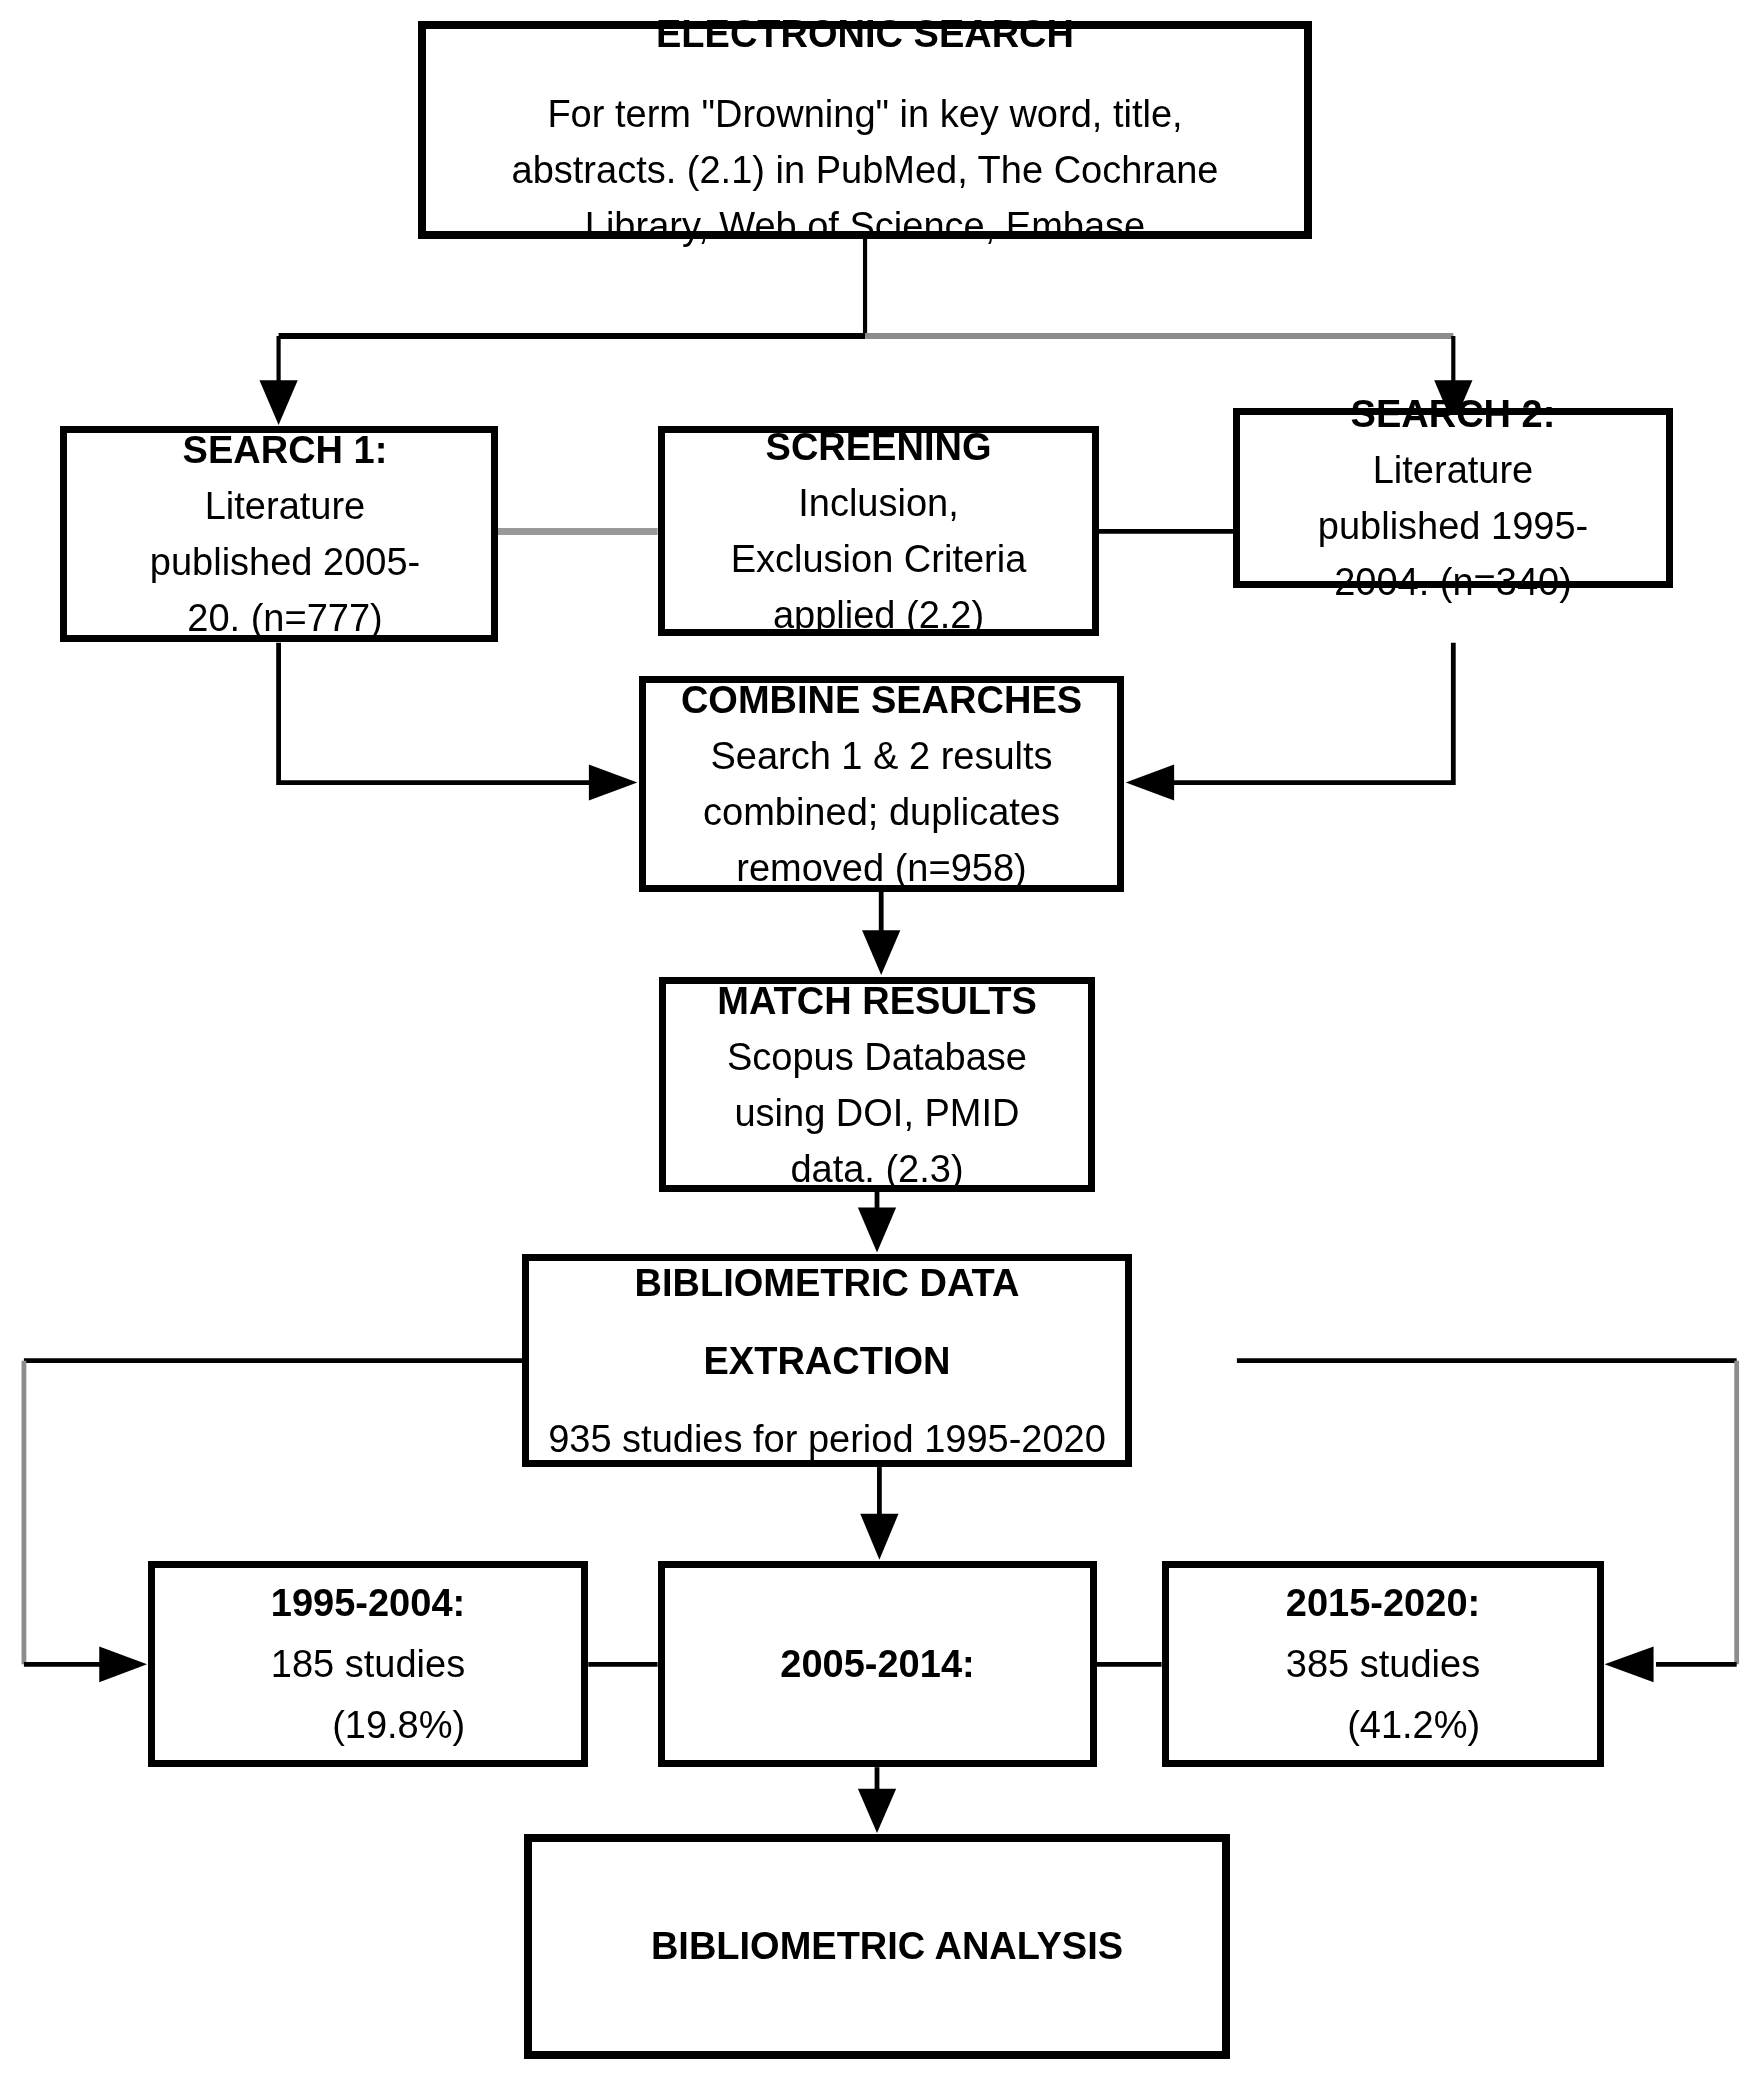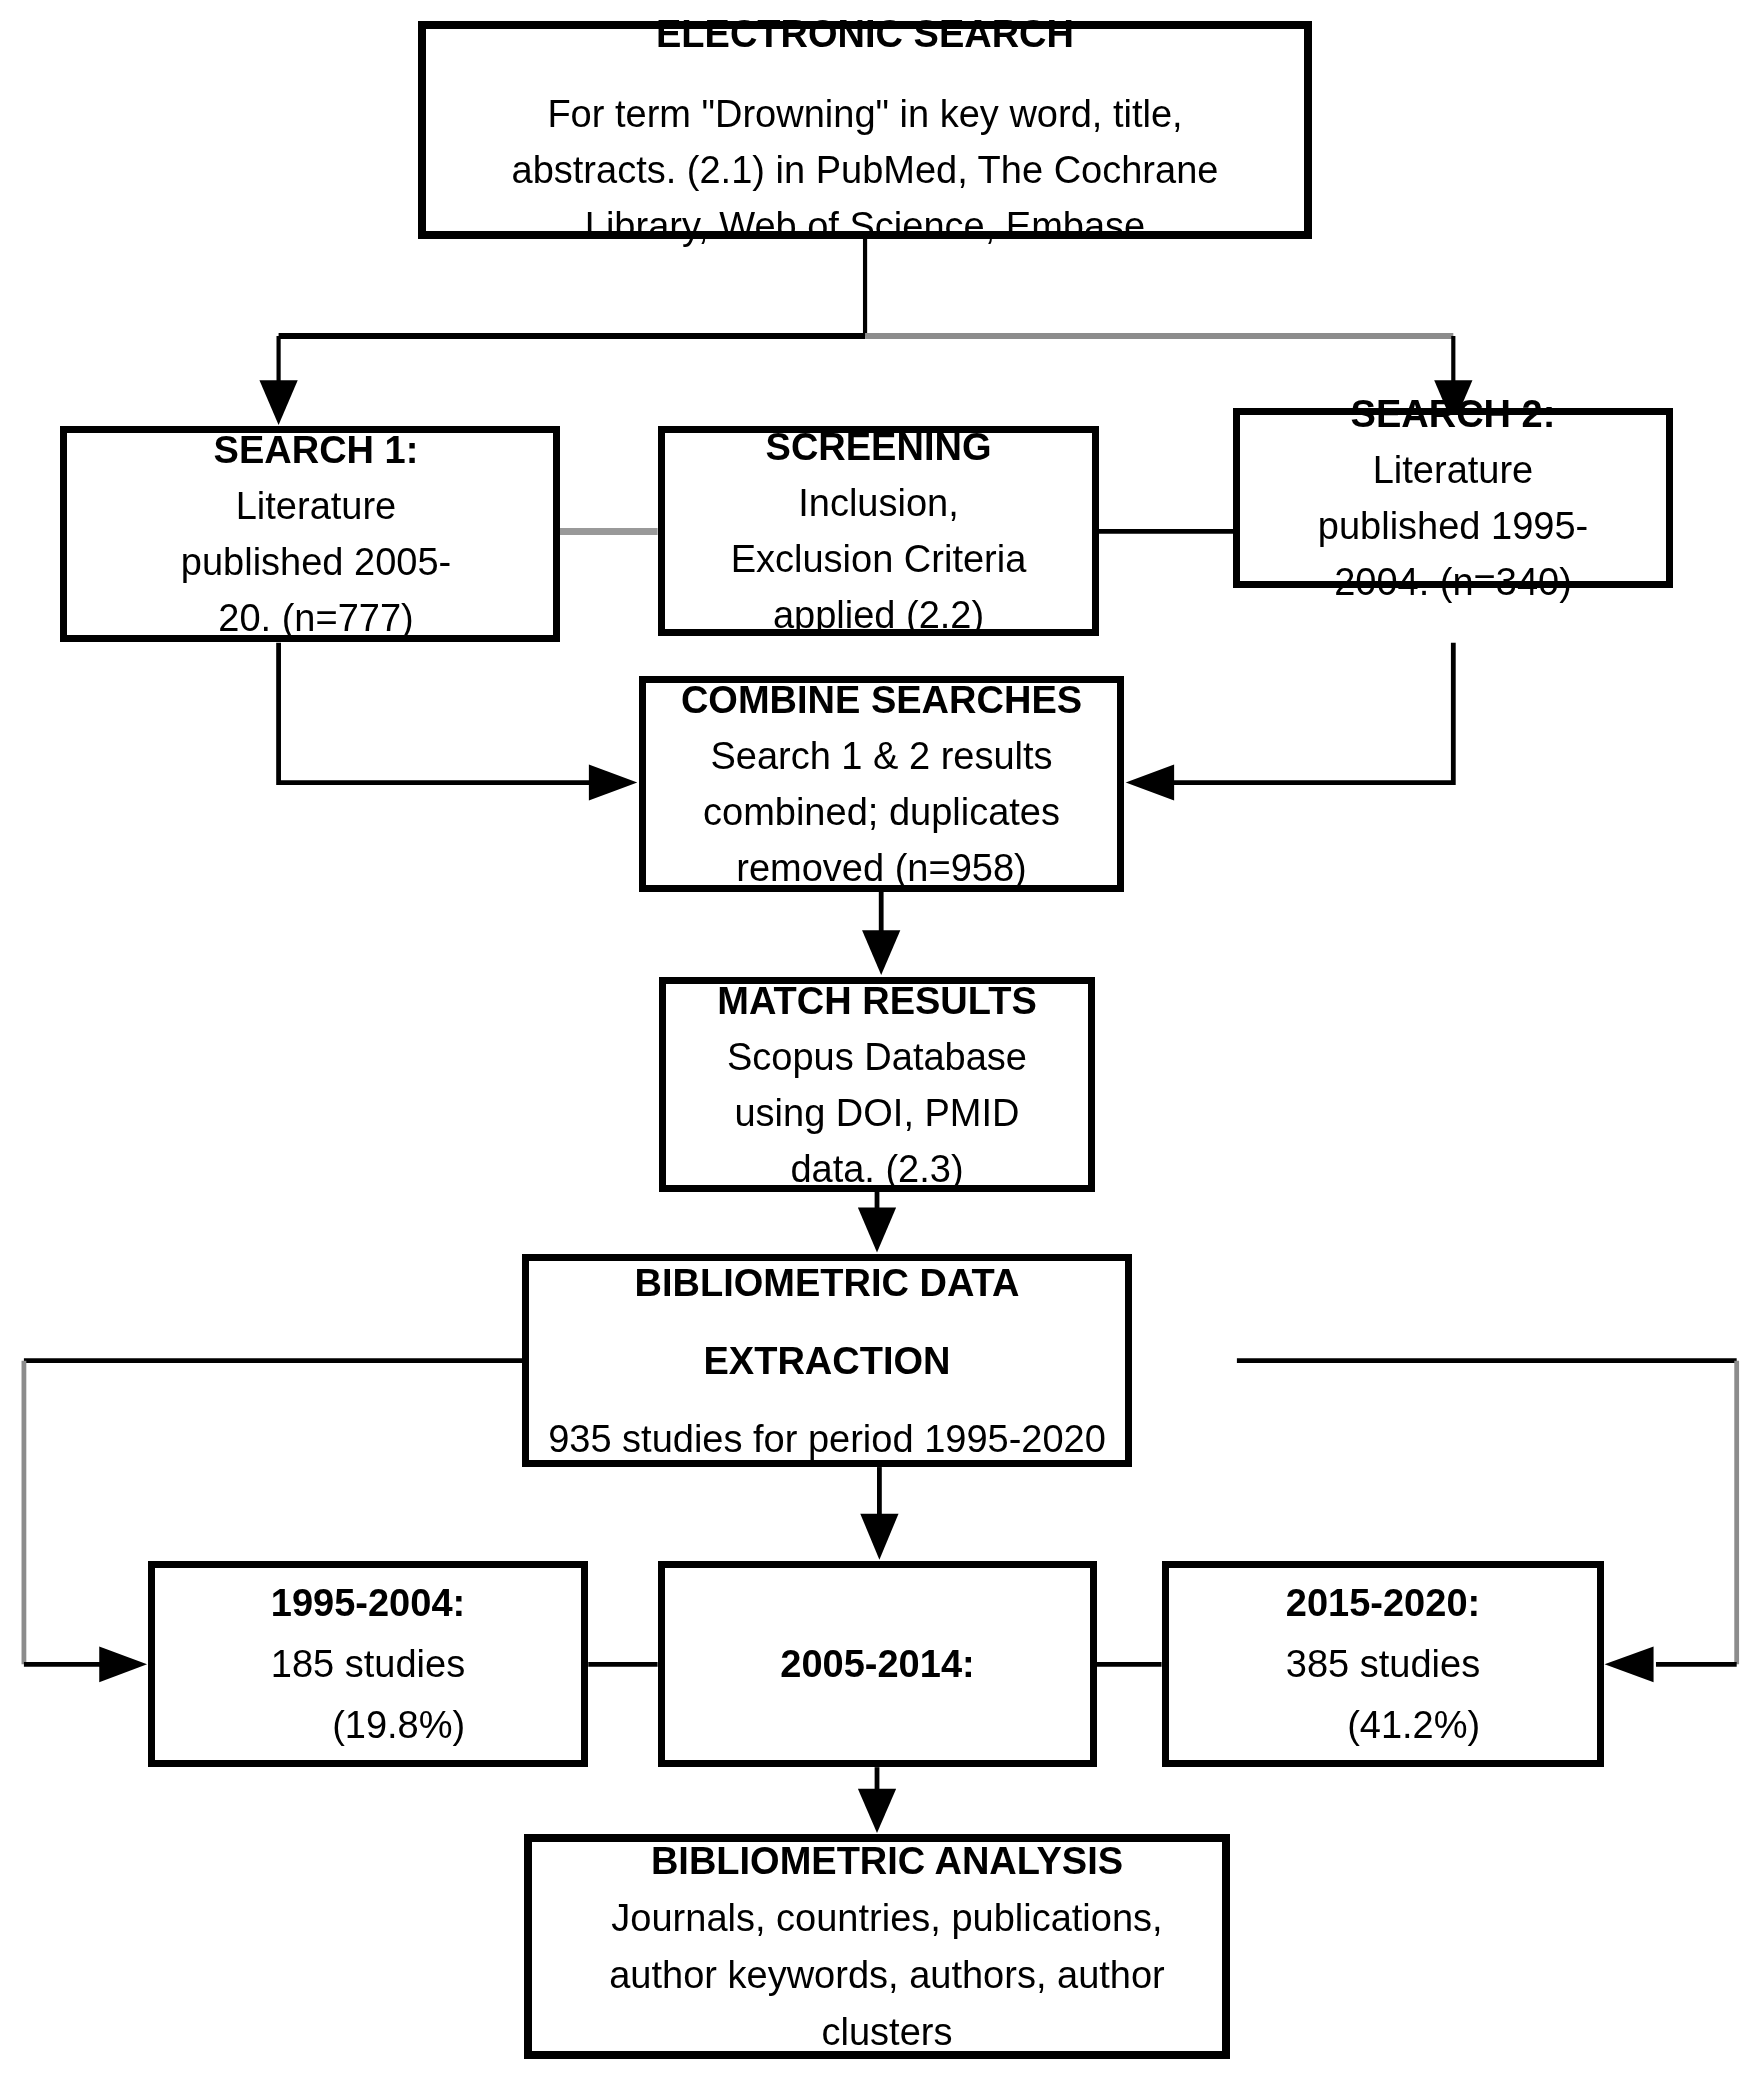--- a/index.html
+++ b/index.html
@@ -96,21 +96,21 @@
     <polygon points="1435,2992 1499,2992 1467,3066" fill="#000000"></polygon>
   </svg>
 
   <div class="box" style="left:418px; top:21px; width:894px; height:218px; border-width:8.4px;gap:24px;">
     <div class="box-title">ELECTRONIC SEARCH</div>
     <div class="box-body">For term "Drowning" in key word, title,
 abstracts. (2.1) in PubMed, The Cochrane
 Library, Web of Science, Embase</div>
   </div>
 
-  <div class="box" style="left:60px; top:426px; width:500px; height:216px;padding-left:12px;">
+  <div class="box" style="left:60px; top:426px; width:438px; height:216px;padding-left:12px;">
     <div class="box-title">SEARCH 1:</div>
     <div class="box-body">Literature
 published 2005-
 20. (n=777)</div>
   </div>
 
   <div class="box" style="left:658px; top:426px; width:441px; height:210px;">
     <div class="box-title">SCREENING</div>
     <div class="box-body">Inclusion,
 Exclusion Criteria
@@ -154,19 +154,16 @@
   </div>
 
   <div class="box period" style="left:1162px; top:1561px; width:442px; height:206px;">
     <div class="box-title">2015-2020:</div>
     <div class="box-body">385 studies
 (41.2%)</div>
   </div>
 
   <div class="box tight" style="left:524px; top:1834px; width:706px; height:225px; border-width:8.4px;padding-left:20px;">
     <div class="box-title">BIBLIOMETRIC ANALYSIS</div>
-    <div class="box-body">Journals, countries, publications,
-author keywords, authors, author
-clusters</div>
   </div>
 
 </div>
 
 
 </body></html>

